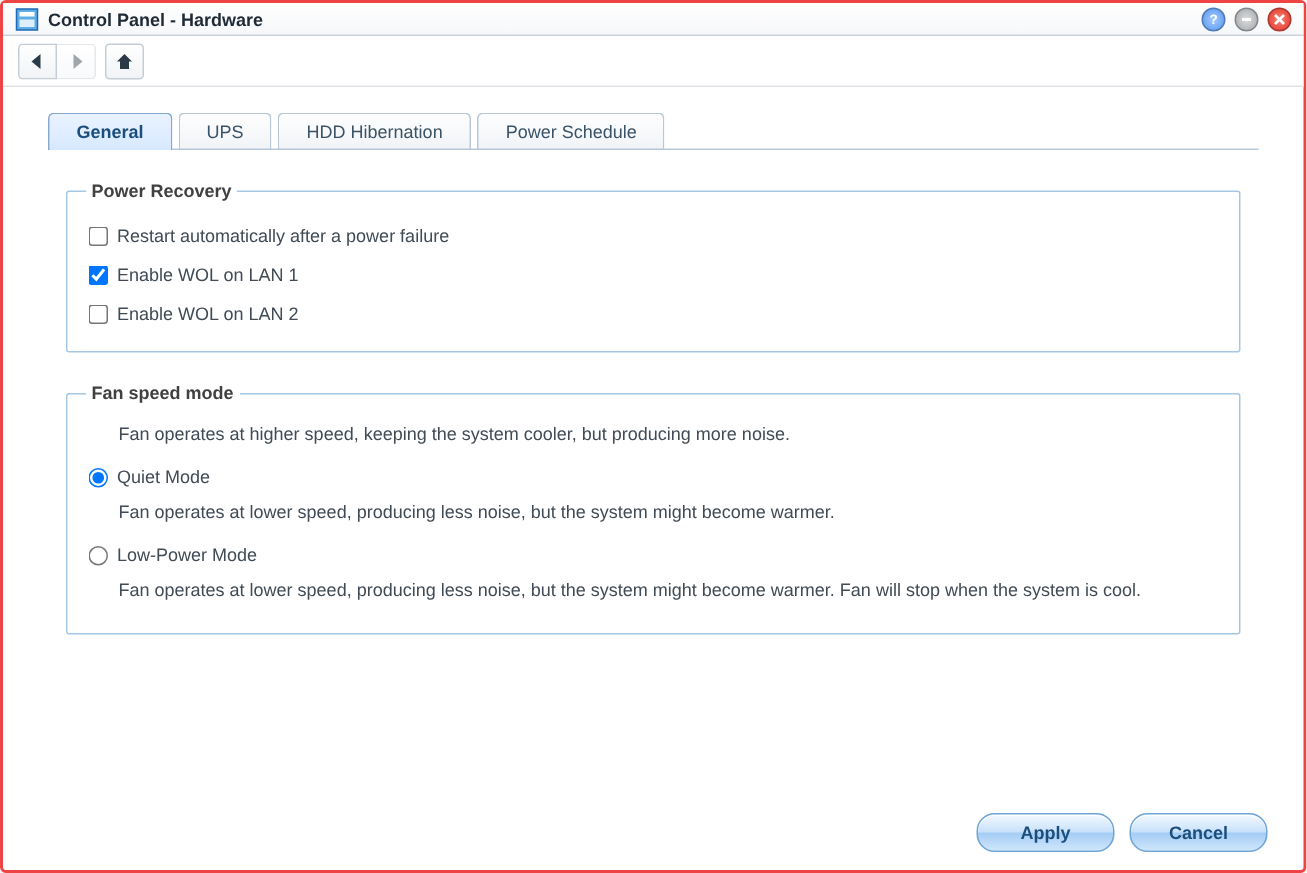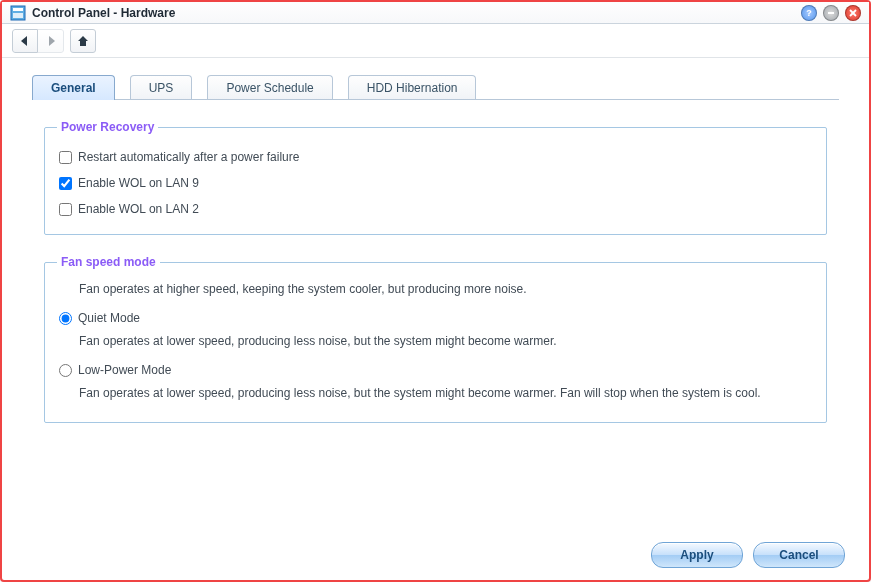--- a/index.html
+++ b/index.html
@@ -69,21 +69,21 @@
       border-radius: 3px;
     }
     .tool-group .tool-btn { border-radius:0; }
     .tool-group .tool-btn:first-child { border-radius: 3px 0 0 3px; }
     .tool-group .tool-btn:last-child { border-radius: 0 3px 3px 0; border-left:0;}
     .tool-btn.disabled { opacity:.45; }
 
     .tabs {
       display:flex;
       padding: 16px 30px 0 30px;
-      gap:11px;
+      gap:0;
       align-items:flex-end;
     }
     .tab {
       padding: 5px 18px;
       border: 1px solid #b7c7d8;
       border-bottom: none;
       background: linear-gradient(#fefefe,#f0f3f7);
       border-radius: 4px 4px 0 0;
       margin-right: 4px;
       cursor:pointer;
@@ -106,21 +106,21 @@
       position:relative;
     }
 
     fieldset.group {
       border: 1px solid #a5c7e3;
       border-radius: 2px;
       margin: 0 12px 20px 12px;
       padding: 10px 12px 12px 12px;
     }
     fieldset.group > legend {
-      color: #8b5cf6;
+      color: #404040;
       font-weight: bold;
       padding: 0 4px;
     }
     .row {
       display:flex;
       align-items:center;
       gap:6px;
       padding: 6px 2px;
     }
     .desc {
@@ -199,36 +199,36 @@
     <div class="tool-btn">
       <svg width="12" height="12">
           <polygon points="6,1 11,6 9,6 9,11 3,11 3,6 1,6" fill="#2b3a47"></polygon>
         </svg>
     </div>
   </div>
 
   <div class="tabs">
     <div class="tab active"><span>General</span></div>
     <div class="tab"><span>UPS</span></div>
+    <div class="tab"><span>HDD Hibernation</span></div>
     <div class="tab"><span>Power Schedule</span></div>
-    <div class="tab"><span>HDD Hibernation</span></div>
   </div>
 
   <div class="tab-panel">
 
     <fieldset class="group">
       <legend>Power Recovery</legend>
 
       <div class="row">
         <input type="checkbox" style="">
         <span>Restart automatically after a power failure</span>
       </div>
       <div class="row">
         <input type="checkbox" checked="" style="">
-        <span>Enable WOL on LAN 9</span>
+        <span>Enable WOL on LAN 1</span>
       </div>
       <div class="row">
         <input type="checkbox" style="">
         <span>Enable WOL on LAN 2</span>
       </div>
     </fieldset>
 
     <fieldset class="group">
       <legend>Fan speed mode</legend>
 

